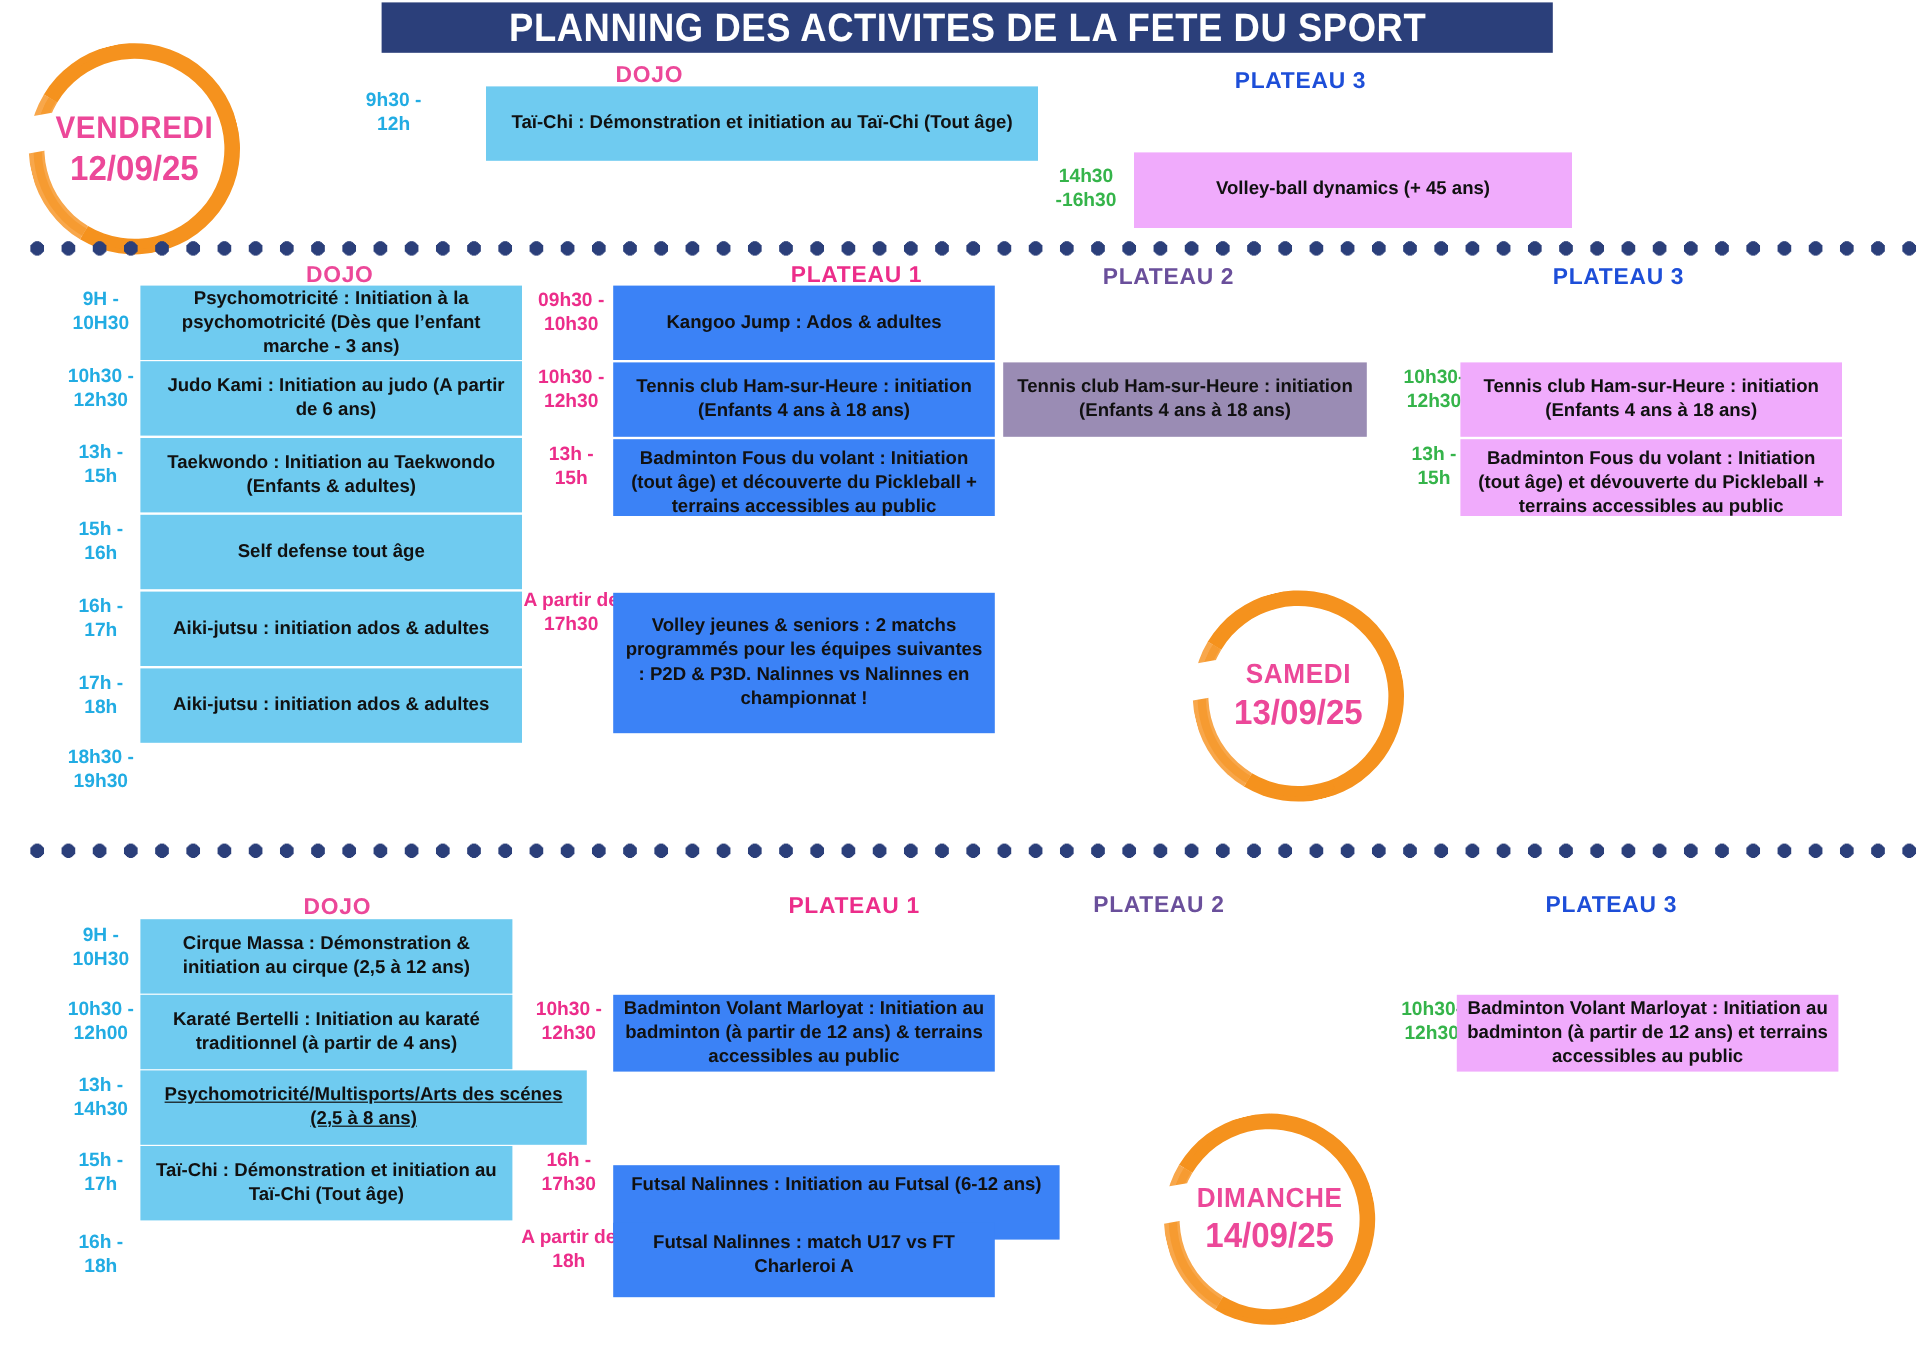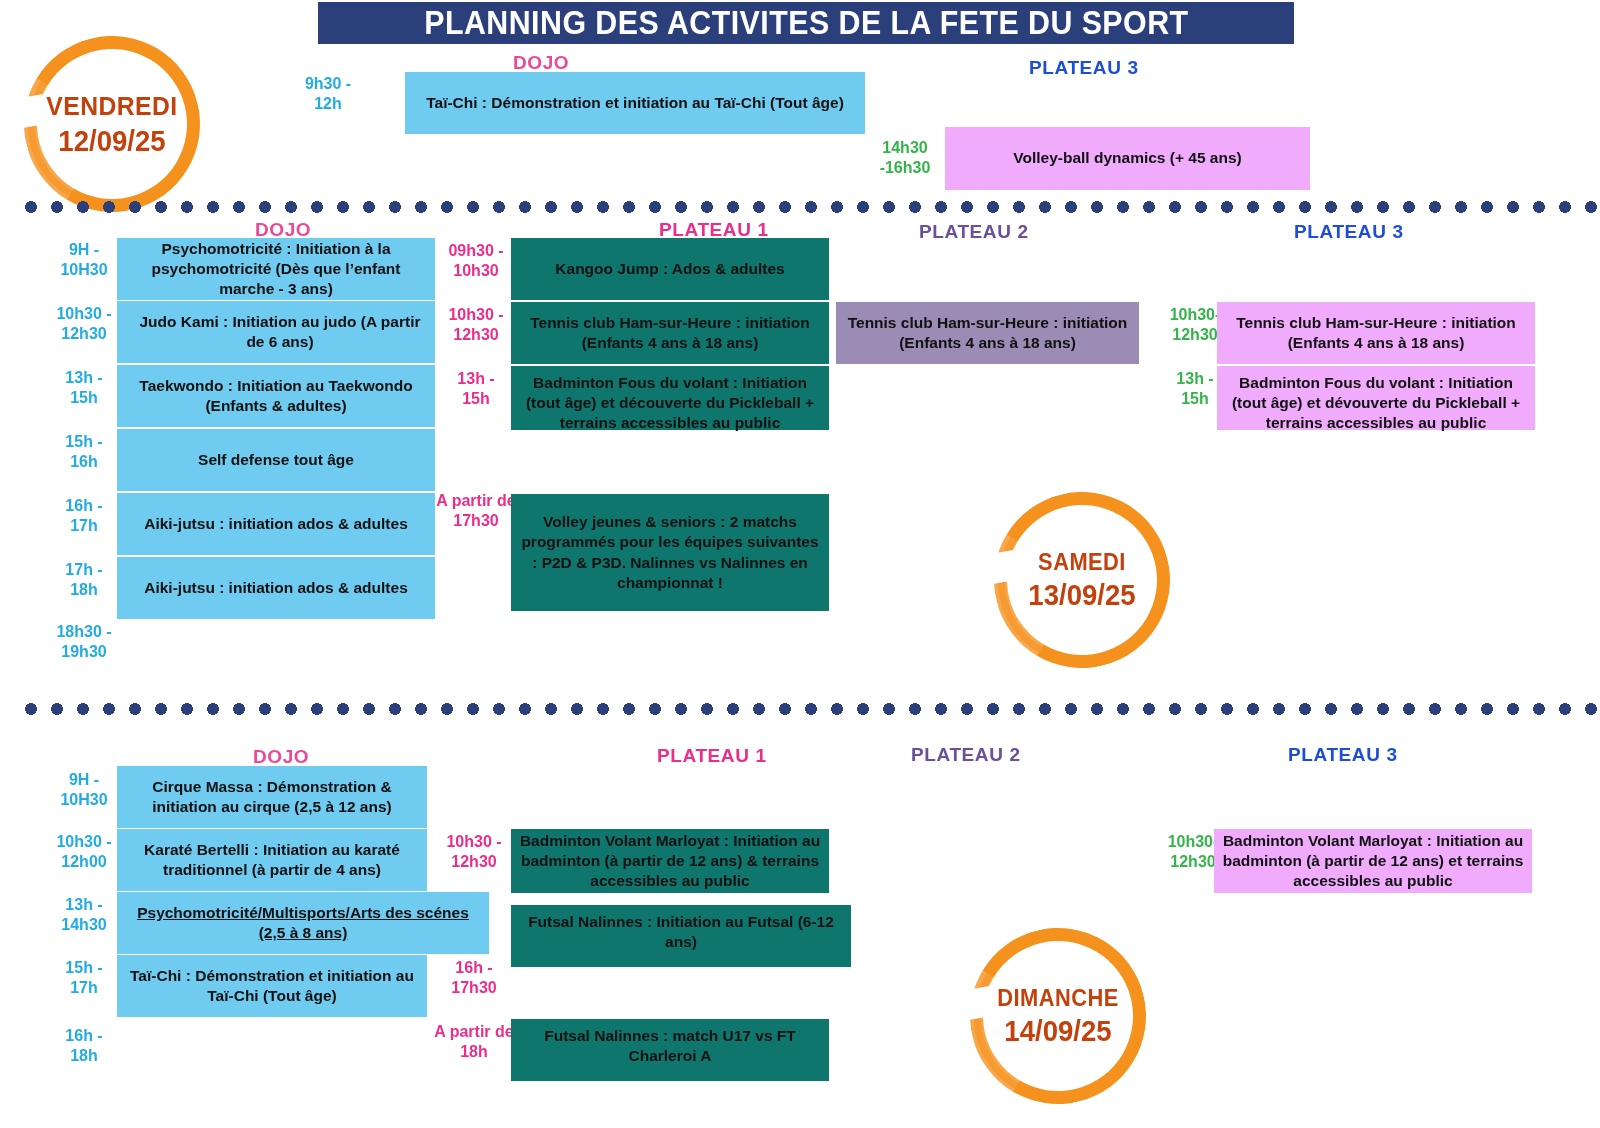--- a/index.html
+++ b/index.html
@@ -42,21 +42,21 @@
     border-right-color:transparent;
     border-radius:50%;
     transform:rotate(22deg);
   }
   .badge .gap{
     position:absolute; left:-4px; top:34%; width:26px; height:30px;
     background:#ffffff; transform:rotate(-10deg);
   }
   .badge .lbl{
     position:absolute; left:0; right:0; top:50%; transform:translateY(-50%);
-    text-align:center; color:#c2410c; font-weight:bold; line-height:1.25;
+    text-align:center; color:#ec4899; font-weight:bold; line-height:1.25;
   }
   .badge .lbl .d{ font-size:26px; letter-spacing:.5px; display:block; transform:scaleX(.95);}
   .badge .lbl .n{ font-size:29px; display:block; transform:scaleX(.95);}
   .badge.small .lbl .d{ font-size:23px; }
 
   
   .dots{
     position:absolute; left:18px; height:12px; width:1582px;
     background-image:radial-gradient(circle closest-side, #2b3f7a 98%, transparent 100%);
     background-size:26px 12px;
@@ -79,21 +79,21 @@
   .t-p1{ color:#EC2D8A; }
   .t-p3{ color:#35B44A; }
 
   
   .blk{
     position:absolute; display:flex; align-items:center; justify-content:center;
     text-align:center; color:#111111; font-weight:bold; font-size:15.5px; line-height:1.3;
     padding:3px 8px;
   }
   .b-blue{ background:#6FCBF0; }
-  .b-pink{ background:#0f766e; }
+  .b-pink{ background:#3b82f6; }
   .b-purple{ background:#9A8CB4; }
   .b-green{ background:#f0abfc; }
   .blk.top{ align-items:flex-start; padding-top:7px; }
 </style>
 </head>
 <body>
 
 <div class="canvas">
 
   <div class="title-bar">
@@ -226,21 +226,21 @@
 
   <div class="time t-dojo" style="left:44px; top:1026px; width:80px;">16h -
 18h</div>
 
   <div class="time t-p1" style="left:432px; top:832px; width:84px;">10h30 -
 12h30</div>
   <div class="blk b-pink" style="left:511px; top:829px; width:318px; height:64px;">Badminton Volant Marloyat : Initiation au badminton (à partir de 12 ans) &amp; terrains accessibles au public</div>
 
   <div class="time t-p1" style="left:432px; top:958px; width:84px;">16h -
 17h30</div>
-  <div class="blk b-pink top" style="left:511px; top:905px; width:340px; height:62px;">Futsal Nalinnes : Initiation au Futsal (6-12 ans)</div>
+  <div class="blk b-pink top" style="left:511px; top:971px; width:372px; height:62px;text-align:right;">Futsal Nalinnes : Initiation au Futsal (6-12 ans)</div>
 
   <div class="time t-p1" style="left:426px; top:1022px; width:96px;">A partir de
 18h</div>
   <div class="blk b-pink top" style="left:511px; top:1019px; width:318px; height:62px;">Futsal Nalinnes : match U17 vs FT Charleroi A</div>
 
   <div class="time t-p3" style="left:1154px; top:832px; width:78px;">10h30-
 12h30</div>
   <div class="blk b-green" style="left:1214px; top:829px; width:318px; height:64px;">Badminton Volant Marloyat : Initiation au badminton (à partir de 12 ans) et terrains accessibles au public</div>
 
 </div>

